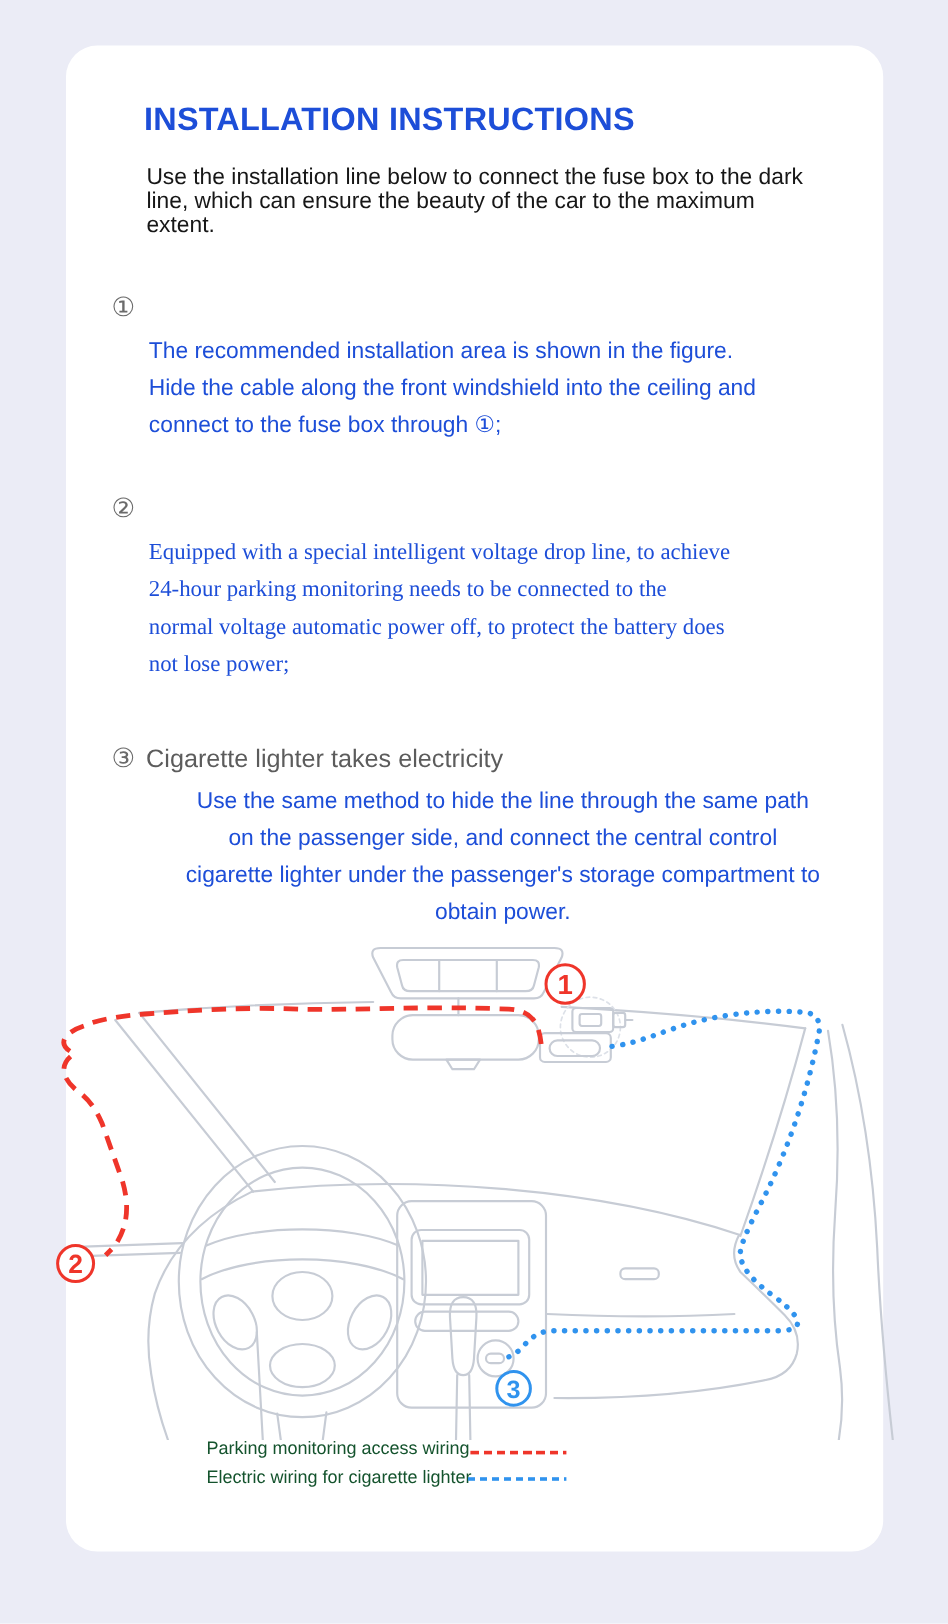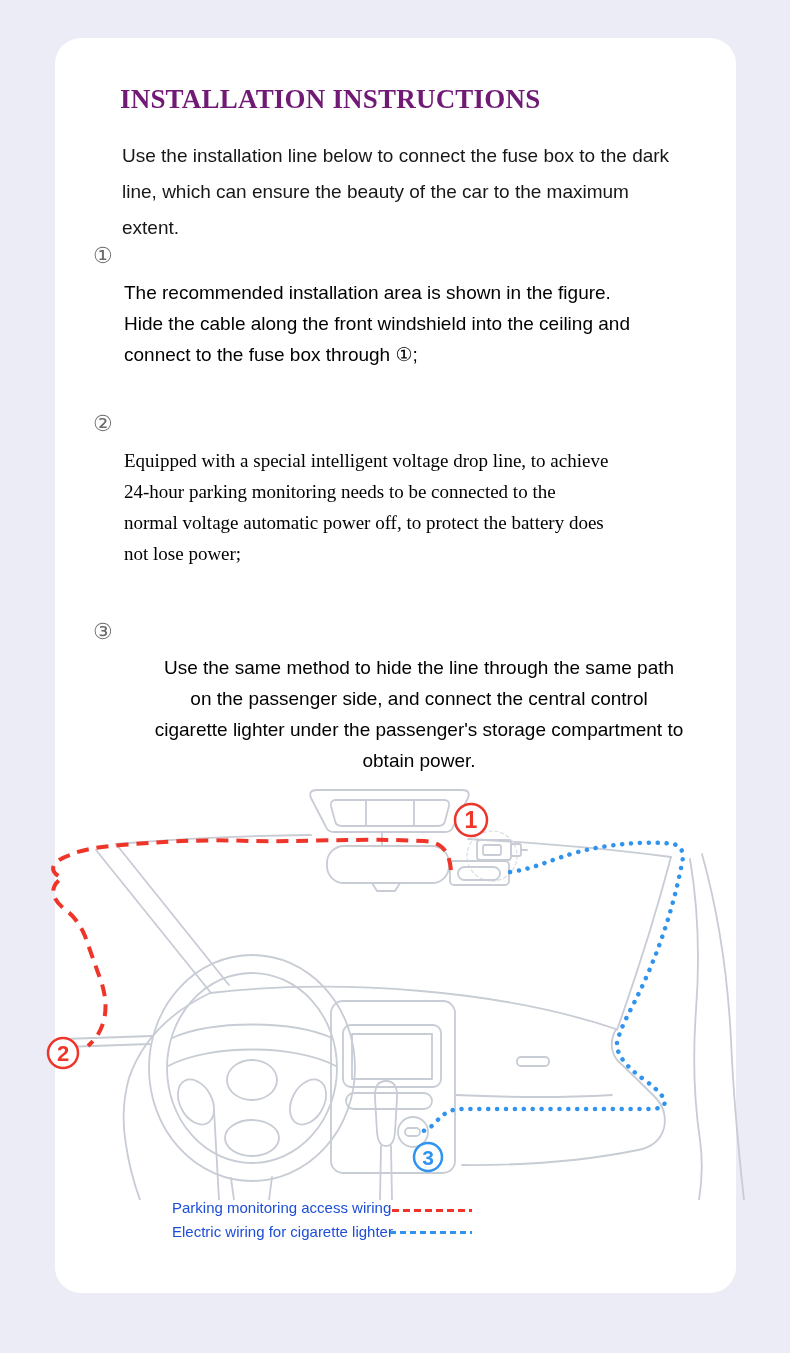--- a/index.html
+++ b/index.html
@@ -9,47 +9,47 @@
     font-family:"Liberation Sans", sans-serif;
     color:#1a1a1a;
   }
   .card{
     position:absolute;left:55px;top:38px;width:681px;height:1255px;
     background:#ffffff;border-radius:26px;
   }
   .abs{position:absolute;}
   .title{
     left:120px;top:84px;
-    font-size:27px;font-weight:bold;color:#701a75;letter-spacing:.2px;font-family:Liberation Serif, serif;
+    font-size:27px;font-weight:bold;color:#1d4ed8;letter-spacing:.2px;
   }
   .intro{
     left:122px;top:138px;width:590px;
-    font-size:19px;line-height:36px;color:#171717;white-space:pre-line;
+    font-size:19px;line-height:20px;color:#171717;white-space:pre-line;
   }
   .sec-head{
     display:flex;align-items:baseline;gap:9px;
     color:#5c5c5c;
   }
   .sec-num{font-size:22px;color:#6b6b6b;}
   .sec-title{font-size:21px;}
   .sec-body{
-    font-size:19px;line-height:31px;color:#000000;white-space:pre-line;width:590px;
+    font-size:19px;line-height:31px;color:#1d4ed8;white-space:pre-line;width:590px;
   }
   #sec1-head{left:93px;top:243px;}
   #sec1-body{left:124px;top:277px;}
   #sec2-head{left:93px;top:411px;}
   #sec2-body{left:124px;top:445px;font-family:Liberation Serif, serif;}
   #sec3-head{left:93px;top:619px;}
   #sec3-body{left:124px;top:652px;text-align:center;}
   svg.diagram{left:0;top:780px;}
   svg.diagram text{
     font-family:"Liberation Sans", sans-serif;font-weight:bold;
   }
   .legend-label{
-    font-size:15px;color:#1d4ed8;
+    font-size:15px;color:#14532d;
   }
   #legend-label-1{left:172px;top:1199px;}
   #legend-label-2{left:172px;top:1223px;}
   .legend-line{height:3px;}
   #legend-line-1{
     left:392px;top:1209px;width:80px;
     background:repeating-linear-gradient(90deg,#ef352a 0 7px,transparent 7px 11px);
   }
   #legend-line-2{
     left:390px;top:1231px;width:82px;
@@ -77,20 +77,21 @@
 <div class="abs sec-head" id="sec2-head">
   <span class="sec-num">②</span>
 </div>
 <div class="abs sec-body" id="sec2-body">Equipped with a special intelligent voltage drop line, to achieve
 24-hour parking monitoring needs to be connected to the
 normal voltage automatic power off, to protect the battery does
 not lose power;</div>
 
 <div class="abs sec-head" id="sec3-head">
   <span class="sec-num">③</span>
+  <span class="sec-title">Cigarette lighter takes electricity</span>
 </div>
 <div class="abs sec-body" id="sec3-body">Use the same method to hide the line through the same path
 on the passenger side, and connect the central control
 cigarette lighter under the passenger's storage compartment to
 obtain power.</div>
 
 <svg class="diagram abs" width="790" height="420" viewBox="0 0 790 420">
 
   <g stroke="#c7ccd5" stroke-width="1.8" fill="none" stroke-linecap="round" stroke-linejoin="round">
 

